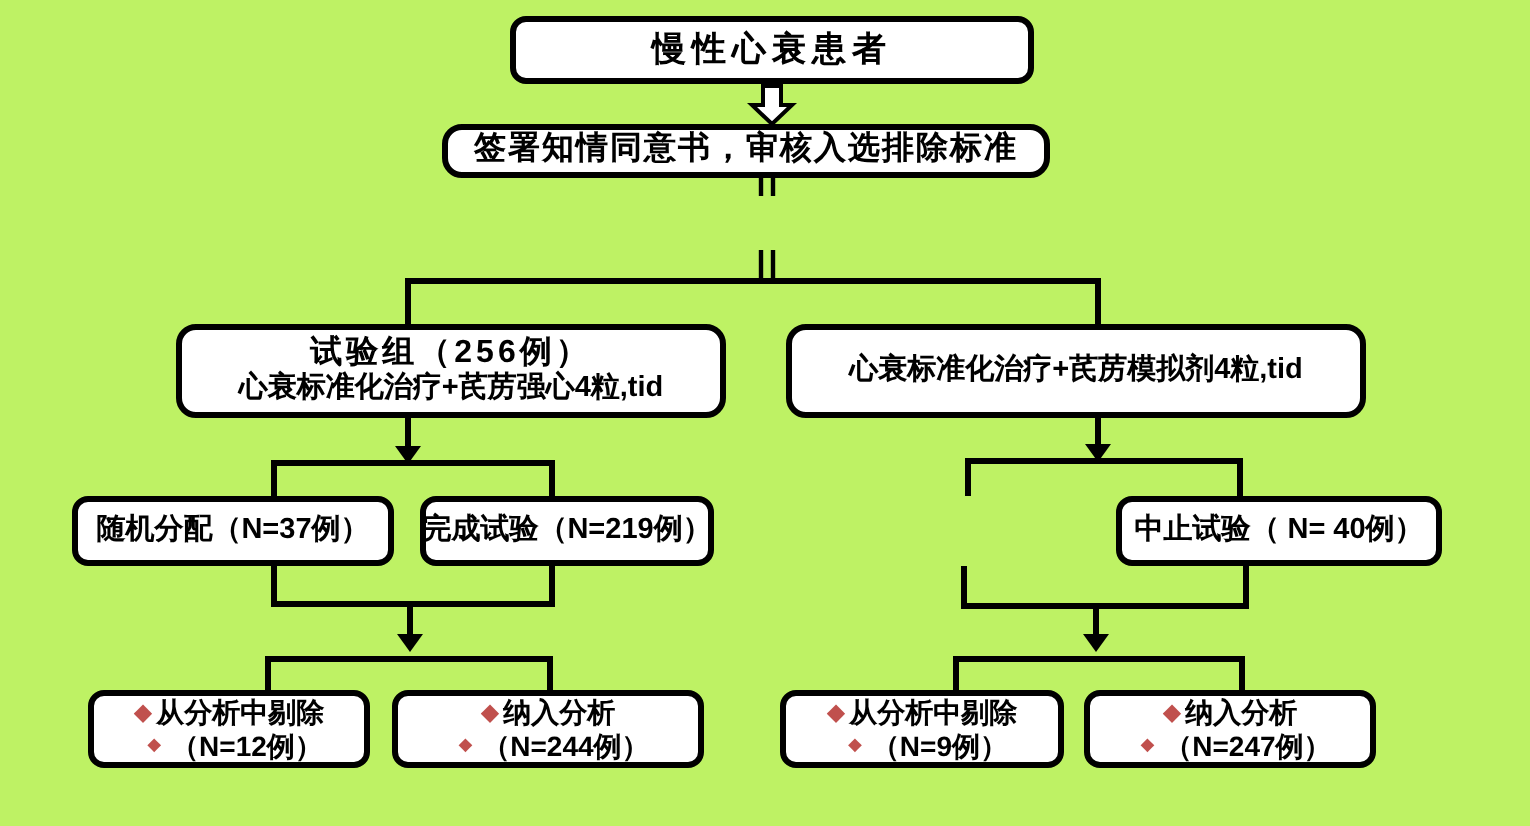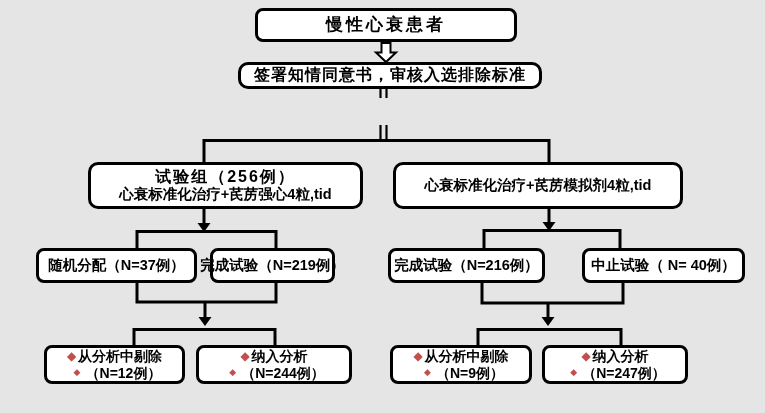--- a/index.html
+++ b/index.html
@@ -1,17 +1,17 @@
 <!DOCTYPE html>
 <html><head>
 <meta charset="utf-8">
 <style>
   html,body{margin:0;padding:0;background:#fff;}
   .canvas{
-    position:relative;width:765px;height:413px;background:#e5e5e5;overflow:hidden;
+    position:relative;width:765px;height:413px;background:#bef264;overflow:hidden;
     font-family:"Liberation Sans","DejaVu Sans",sans-serif;color:#000;
   }
   .overlay{position:absolute;left:0;top:0;width:765px;height:413px;}
   .box{
     position:absolute;box-sizing:border-box;background:#fff;border:3px solid #000;
     display:flex;flex-direction:column;align-items:center;justify-content:center;
     font-weight:bold;color:#000;white-space:nowrap;line-height:1.18;z-index:2;
   }
   .round{border-radius:10px;}
   .round-sm{border-radius:8px;}
@@ -71,43 +71,40 @@
     </g>
     <path d="M478,345 L478,329.5 L621,329.5 L621,345" fill="none" stroke="#000" stroke-width="3"></path>
 
     <path d="M652,206 q2.5,-3.5 5,0 t5,0 t5,0 t5,0" fill="none" stroke="#cc3333" stroke-width="1.3"></path>
   </svg>
 
   <div class="box round-sm t17" style="left:255px;top:8px;width:262px;height:34px">
     <span>慢性心衰患者</span>
   </div>
 
-  <div class="box round t16" style="left:238px;top:62px;width:304px;height:27px">
+  <div class="box round t16" style="left:221px;top:62px;width:304px;height:27px">
     <span>签署知情同意书，审核入选排除标准</span>
   </div>
 
 
   <div class="box round" style="left:88px;top:162px;width:275px;height:47px">
     <span class="t16b">试验组（256例）</span>
     <span class="t15">心衰标准化治疗+芪苈强心4粒,tid</span>
   </div>
   <div class="box round" style="left:393px;top:162px;width:290px;height:47px">
     <span class="t15">心衰标准化治疗+芪苈模拟剂4粒,tid</span>
   </div>
 
   <div class="box round-sm t15" style="left:36px;top:248px;width:161px;height:35px">
     <span>随机分配（N=37例）</span>
   </div>
-  <div class="box round-sm t15" style="left:210px;top:248px;width:125px;height:35px">
+  <div class="box round-sm t15" style="left:210px;top:248px;width:147px;height:35px">
     <span>完成试验（N=219例）</span>
   </div>
-  <div class="box round-sm t15" style="left:388px;top:248px;width:157px;height:35px">
-    <span>完成试验（N=216例）</span>
-  </div>
-  <div class="box round-sm t15" style="left:582px;top:248px;width:163px;height:35px">
+  <div class="box round-sm t15" style="left:558px;top:248px;width:163px;height:35px">
     <span>中止试验（ N= 40例）</span>
   </div>
 
   <div class="box round-sm t14" style="left:44px;top:345px;width:141px;height:39px">
     <div class="bline">
         <span class="bullet">◆</span>
         <span>从分析中剔除</span>
       </div>
     <div class="bline">
         <span class="bullet small">◆</span>

